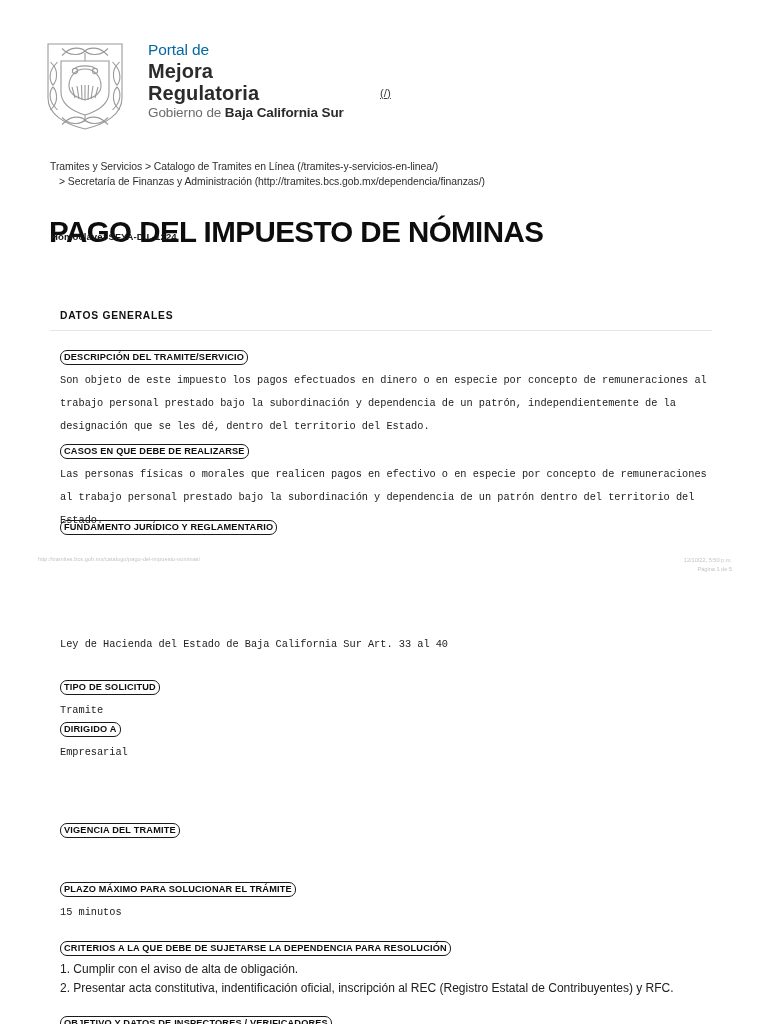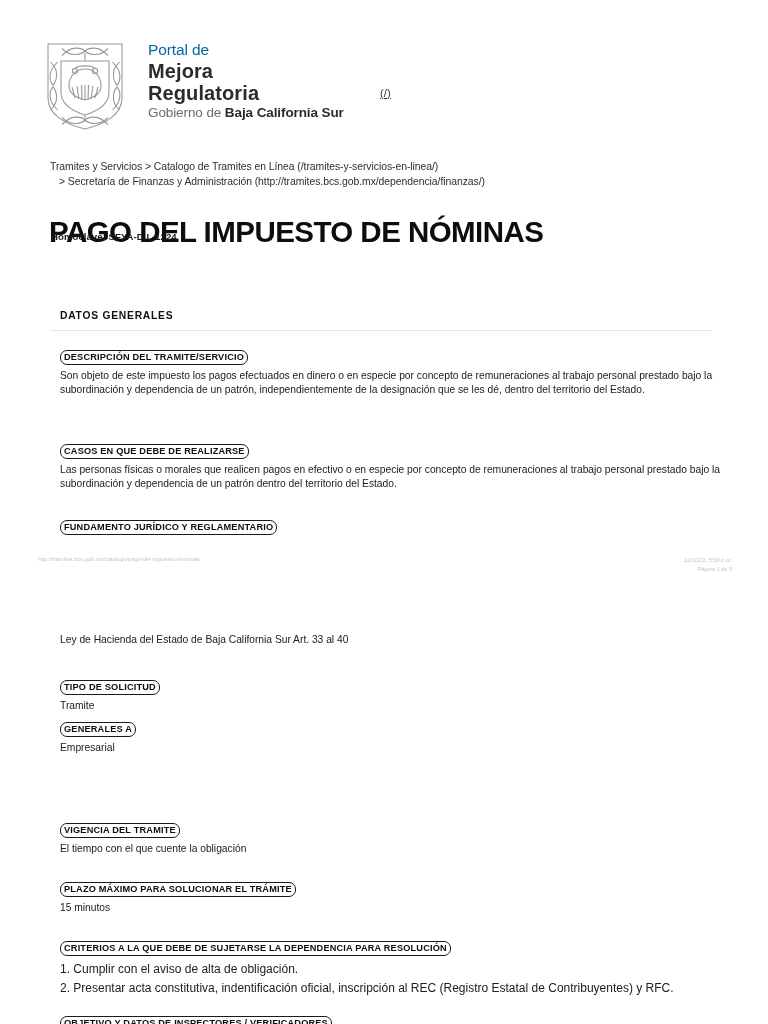--- a/index.html
+++ b/index.html
@@ -150,23 +150,24 @@
     font-size: 9.2px;
     font-weight: 700;
     letter-spacing: 0.18px;
     color: #0d0d0d;
     line-height: 11px;
     white-space: nowrap;
   }
   .field-body {
     margin-top: 4px;
     font-size: 10.3px;
-    line-height: 14px;
+    line-height: 23px;
     color: #212121;
     letter-spacing: -0.02px;
+    font-family: Liberation Mono, monospace;
   }
 
   
   .print-footer {
     position: absolute;
     left: 0;
     top: 556px;
     width: 768px;
     height: 22px;
   }
@@ -284,28 +285,27 @@
   <div class="field" style="top:633px;">
     <div class="field-body" style="margin-top:0;">Ley de Hacienda del Estado de Baja California Sur Art. 33 al 40</div>
   </div>
 
   <div class="field" style="top:676px;">
     <span class="field-label">TIPO DE SOLICITUD</span>
     <div class="field-body">Tramite</div>
   </div>
 
   <div class="field" style="top:718px;">
-    <span class="field-label">GENERALES A</span>
+    <span class="field-label">DIRIGIDO A</span>
     <div class="field-body">Empresarial</div>
   </div>
 
 
   <div class="field" style="top:819px;">
     <span class="field-label">VIGENCIA DEL TRAMITE</span>
-    <div class="field-body">El tiempo con el que cuente la obligación</div>
   </div>
 
   <div class="field" style="top:878px;">
     <span class="field-label">PLAZO MÁXIMO PARA SOLUCIONAR EL TRÁMITE</span>
     <div class="field-body">15 minutos</div>
   </div>
 
   <div class="field" style="top:937px;">
     <span class="field-label">CRITERIOS A LA QUE DEBE DE SUJETARSE LA DEPENDENCIA PARA RESOLUCIÓN</span>
     <ul class="list-body" style="margin-top:4px;">

